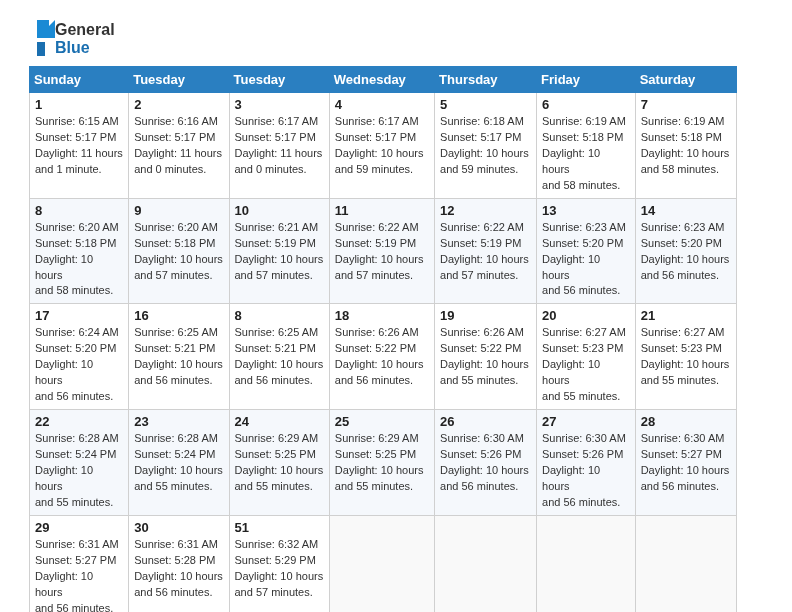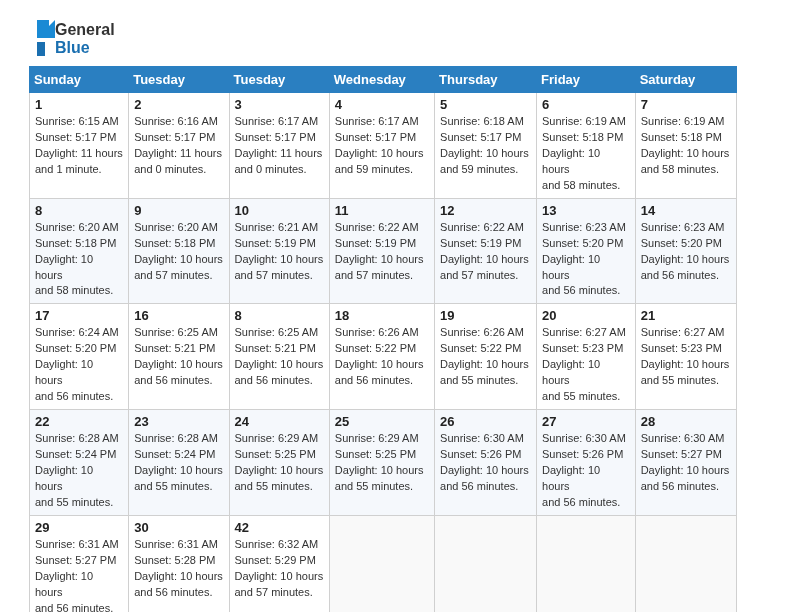--- a/index.html
+++ b/index.html
@@ -236,21 +236,21 @@
         <tr>
           <td>
             <span class="day-num">29</span>
             <div class="day-info">Sunrise: 6:31 AM<br>Sunset: 5:27 PM<br>Daylight: 10 hours<br>and 56 minutes.</div>
           </td>
           <td>
             <span class="day-num">30</span>
             <div class="day-info">Sunrise: 6:31 AM<br>Sunset: 5:28 PM<br>Daylight: 10 hours<br>and 56 minutes.</div>
           </td>
           <td>
-            <span class="day-num">42</span>
+            <span class="day-num">51</span>
             <div class="day-info">Sunrise: 6:32 AM<br>Sunset: 5:29 PM<br>Daylight: 10 hours<br>and 57 minutes.</div>
           </td>
           <td class="empty-cell"></td>
           <td class="empty-cell"></td>
           <td class="empty-cell"></td>
           <td class="empty-cell"></td>
         </tr>
       </tbody>
   </table>
 </div>

